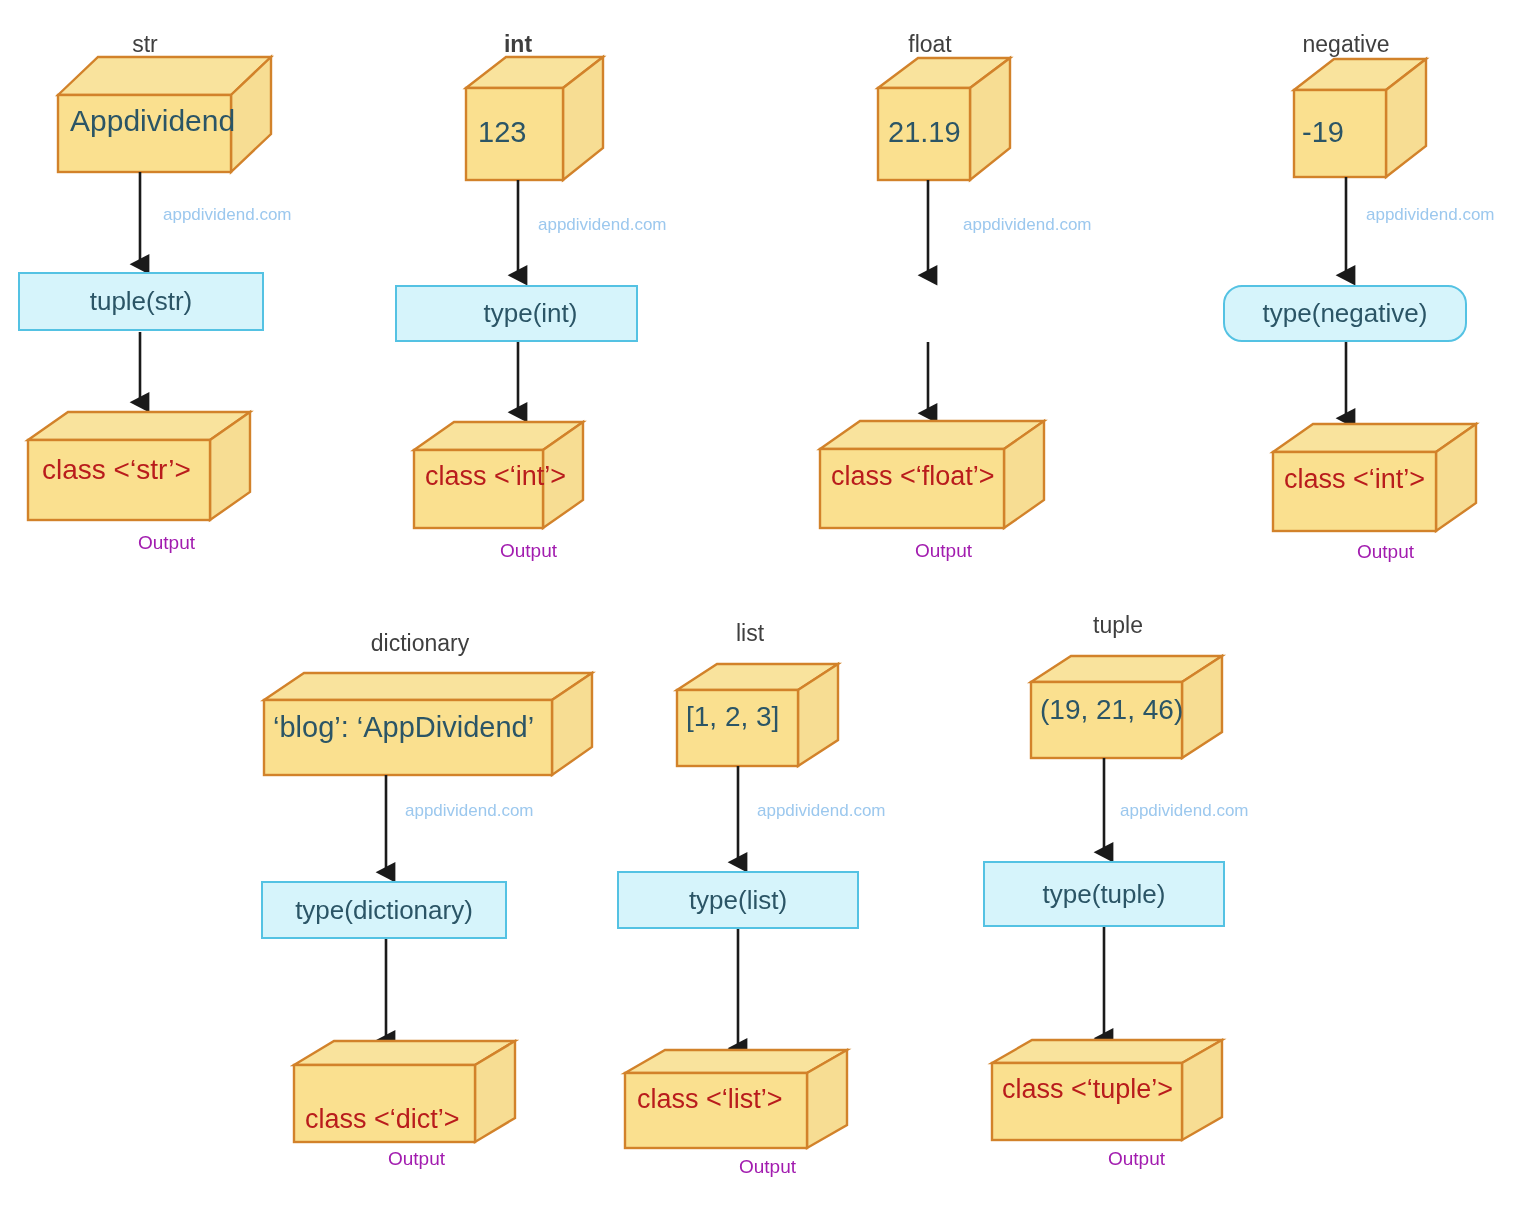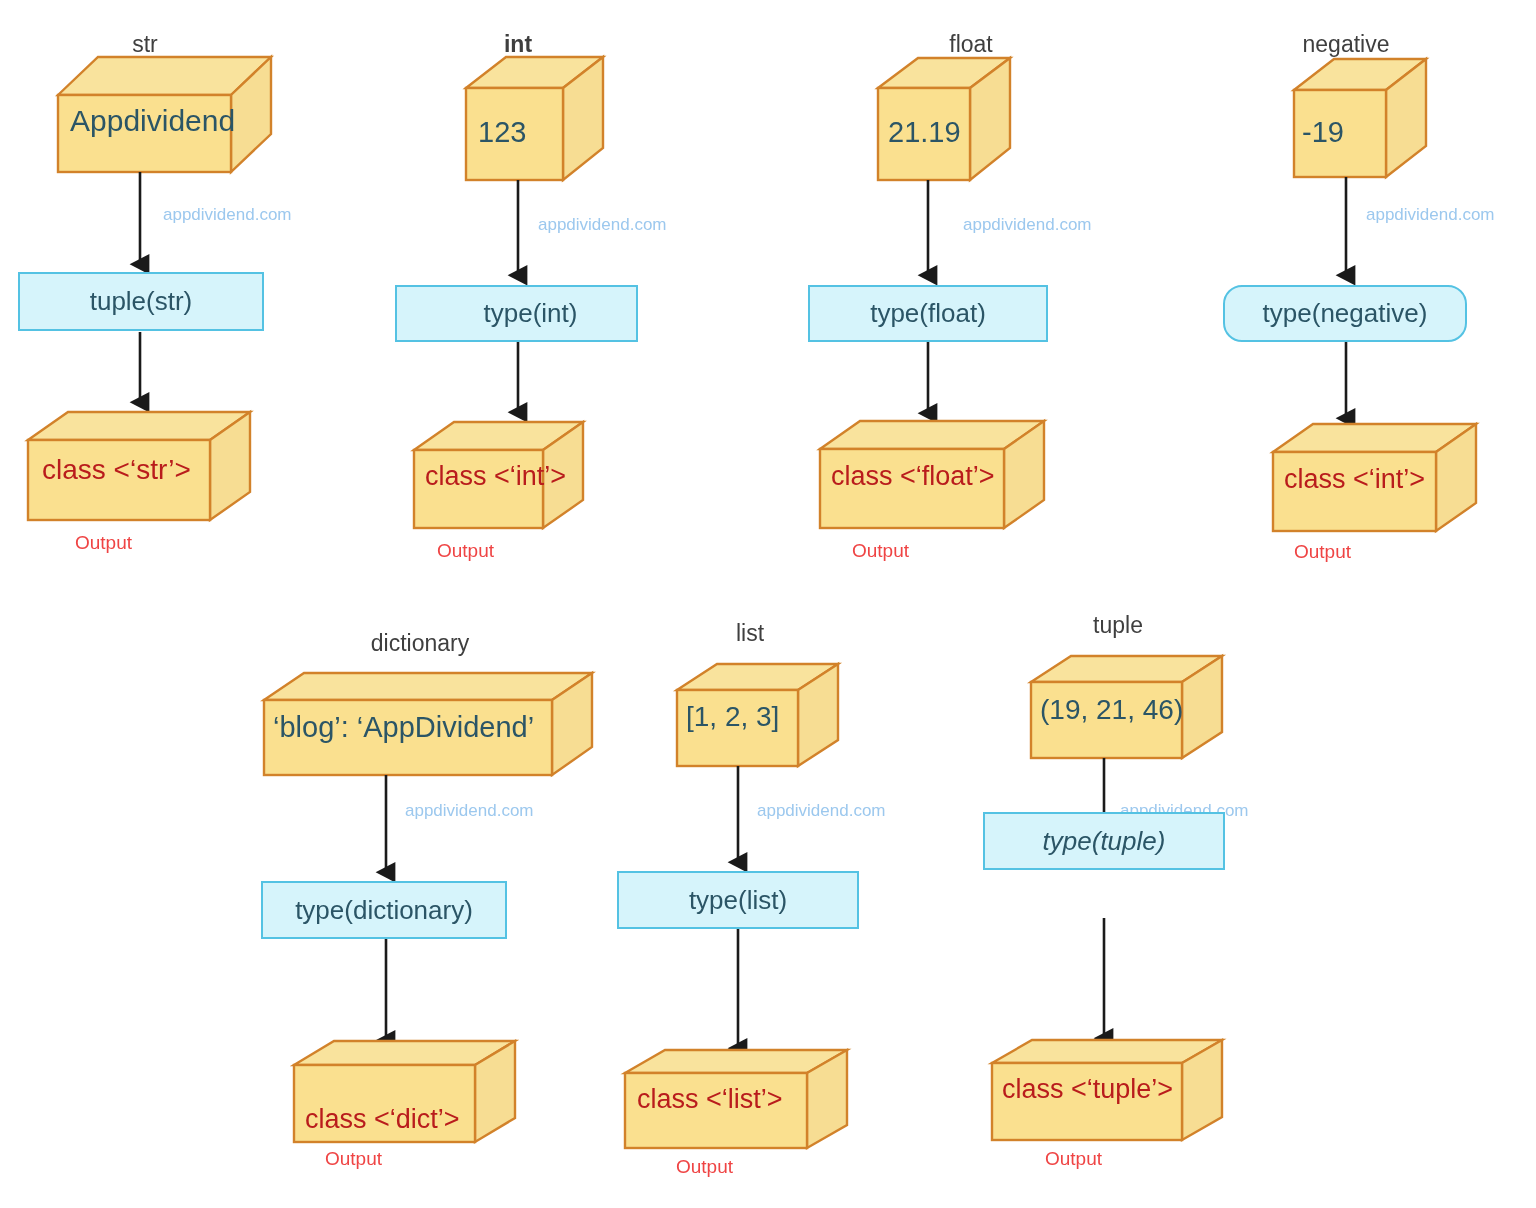--- a/index.html
+++ b/index.html
@@ -22,23 +22,23 @@
   }
   .wmark{
     position:absolute;
     color:#9cc8ee;
     font-size:17px;
     white-space:nowrap;
     line-height:1;
   }
   .outlabel{
     position:absolute;
-    color:#ef4444;
+    color:#a21caf;
     font-size:19px;
-    text-align:left;
+    text-align:right;
     white-space:nowrap;
     line-height:1;
   }
   .boxtext{
     position:absolute;
     white-space:nowrap;
     line-height:1;
     pointer-events:none;
   }
   .boxtext.inputtxt{color:#2b5566;}
@@ -171,26 +171,23 @@
 
   <div class="lbl" style="left:478px;top:33px;width:80px;font-weight:bold;">int</div>
   <div class="boxtext inputtxt" style="left:478px;top:118px;font-size:29px;">123</div>
   <div class="wmark" style="left:538px;top:216px;">appdividend.com</div>
   <div class="typebox" style="left:395px;top:285px;width:243px;height:57px;padding-left:28px;">
     <span>type(int)</span>
   </div>
   <div class="boxtext outputtxt" style="left:425px;top:463px;font-size:27px;">class &lt;‘int’&gt;</div>
   <div class="outlabel" style="left:437px;top:541px;width:120px;">Output</div>
 
-  <div class="lbl" style="left:926px;top:33px;width:90px;">float</div>
+  <div class="lbl" style="left:885px;top:33px;width:90px;">float</div>
   <div class="boxtext inputtxt" style="left:888px;top:118px;font-size:29px;">21.19</div>
   <div class="wmark" style="left:963px;top:216px;">appdividend.com</div>
-  <div class="typebox" style="left:808px;top:285px;width:240px;height:57px;">
-    <span>type(float)</span>
-  </div>
   <div class="boxtext outputtxt" style="left:831px;top:463px;font-size:27px;">class &lt;‘float’&gt;</div>
   <div class="outlabel" style="left:852px;top:541px;width:120px;">Output</div>
 
   <div class="lbl" style="left:1286px;top:33px;width:120px;">negative</div>
   <div class="boxtext inputtxt" style="left:1302px;top:118px;font-size:29px;">-19</div>
   <div class="wmark" style="left:1366px;top:206px;">appdividend.com</div>
   <div class="typebox" style="left:1223px;top:285px;width:244px;height:57px;border-radius:19px;">
     <span>type(negative)</span>
   </div>
   <div class="boxtext outputtxt" style="left:1284px;top:466px;font-size:27px;">class &lt;‘int’&gt;</div>
@@ -210,19 +207,19 @@
   <div class="wmark" style="left:757px;top:802px;">appdividend.com</div>
   <div class="typebox" style="left:617px;top:871px;width:242px;height:58px;">
     <span>type(list)</span>
   </div>
   <div class="boxtext outputtxt" style="left:637px;top:1086px;font-size:27px;">class &lt;‘list’&gt;</div>
   <div class="outlabel" style="left:676px;top:1157px;width:120px;">Output</div>
 
   <div class="lbl" style="left:1073px;top:614px;width:90px;">tuple</div>
   <div class="boxtext inputtxt" style="left:1040px;top:696px;font-size:28px;">(19, 21, 46)</div>
   <div class="wmark" style="left:1120px;top:802px;">appdividend.com</div>
-  <div class="typebox" style="left:983px;top:812px;width:242px;height:58px;font-style:italic;">
+  <div class="typebox" style="left:983px;top:861px;width:242px;height:66px;">
     <span>type(tuple)</span>
   </div>
   <div class="boxtext outputtxt" style="left:1002px;top:1076px;font-size:27px;">class &lt;‘tuple’&gt;</div>
   <div class="outlabel" style="left:1045px;top:1149px;width:120px;">Output</div>
 
 </div>
 
 </body></html>

